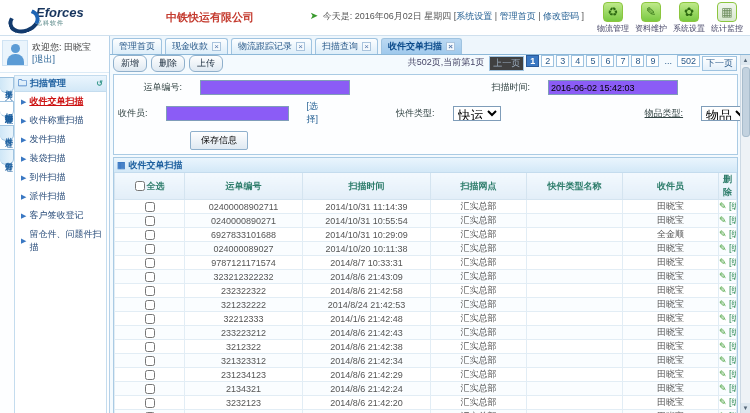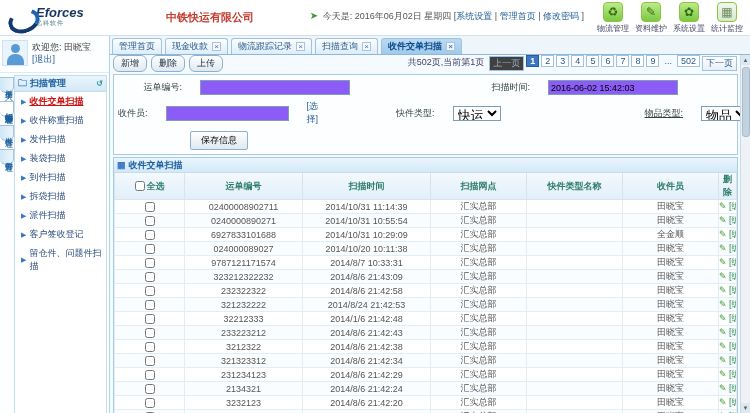--- a/index.html
+++ b/index.html
@@ -171,24 +171,20 @@
             <div class="menu-item">
     <span class="arrow">▶</span>
     <span class="mi-label">装袋扫描</span>
   </div>
             <div class="menu-item">
     <span class="arrow">▶</span>
     <span class="mi-label">到件扫描</span>
   </div>
             <div class="menu-item">
     <span class="arrow">▶</span>
-    <span class="mi-label">拆袋扫描</span>
-  </div>
-            <div class="menu-item">
-    <span class="arrow">▶</span>
     <span class="mi-label">派件扫描</span>
   </div>
             <div class="menu-item">
     <span class="arrow">▶</span>
     <span class="mi-label">客户签收登记</span>
   </div>
             <div class="menu-item">
     <span class="arrow">▶</span>
     <span class="mi-label">留仓件、问题件扫描</span>
   </div>

